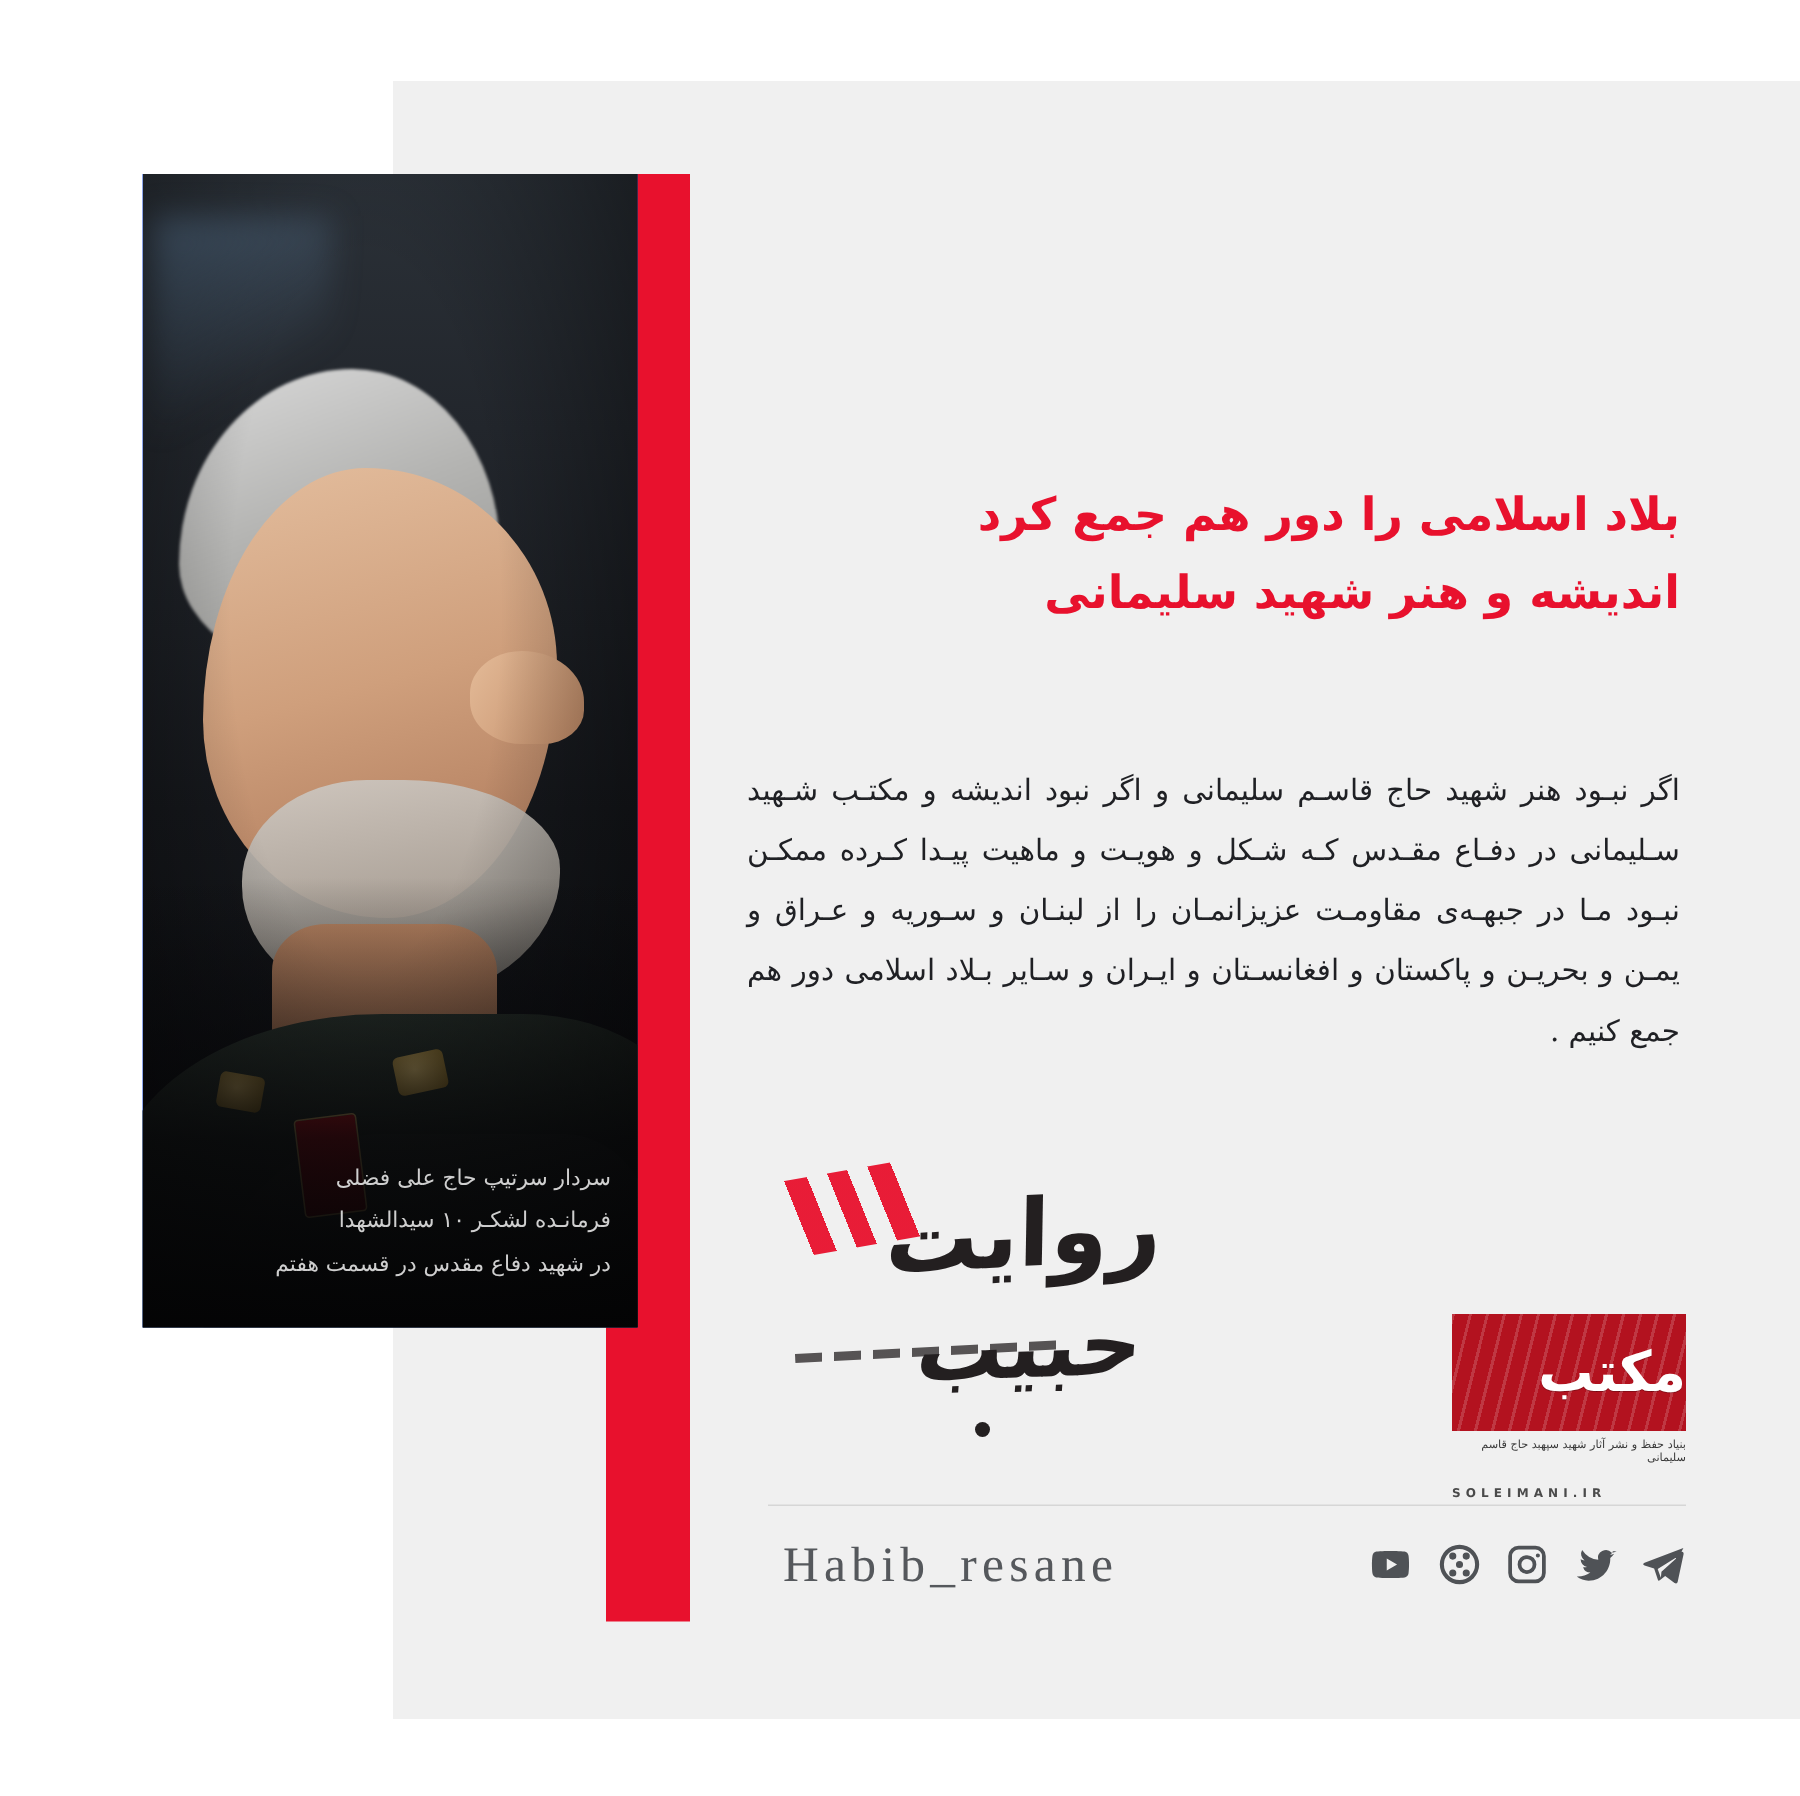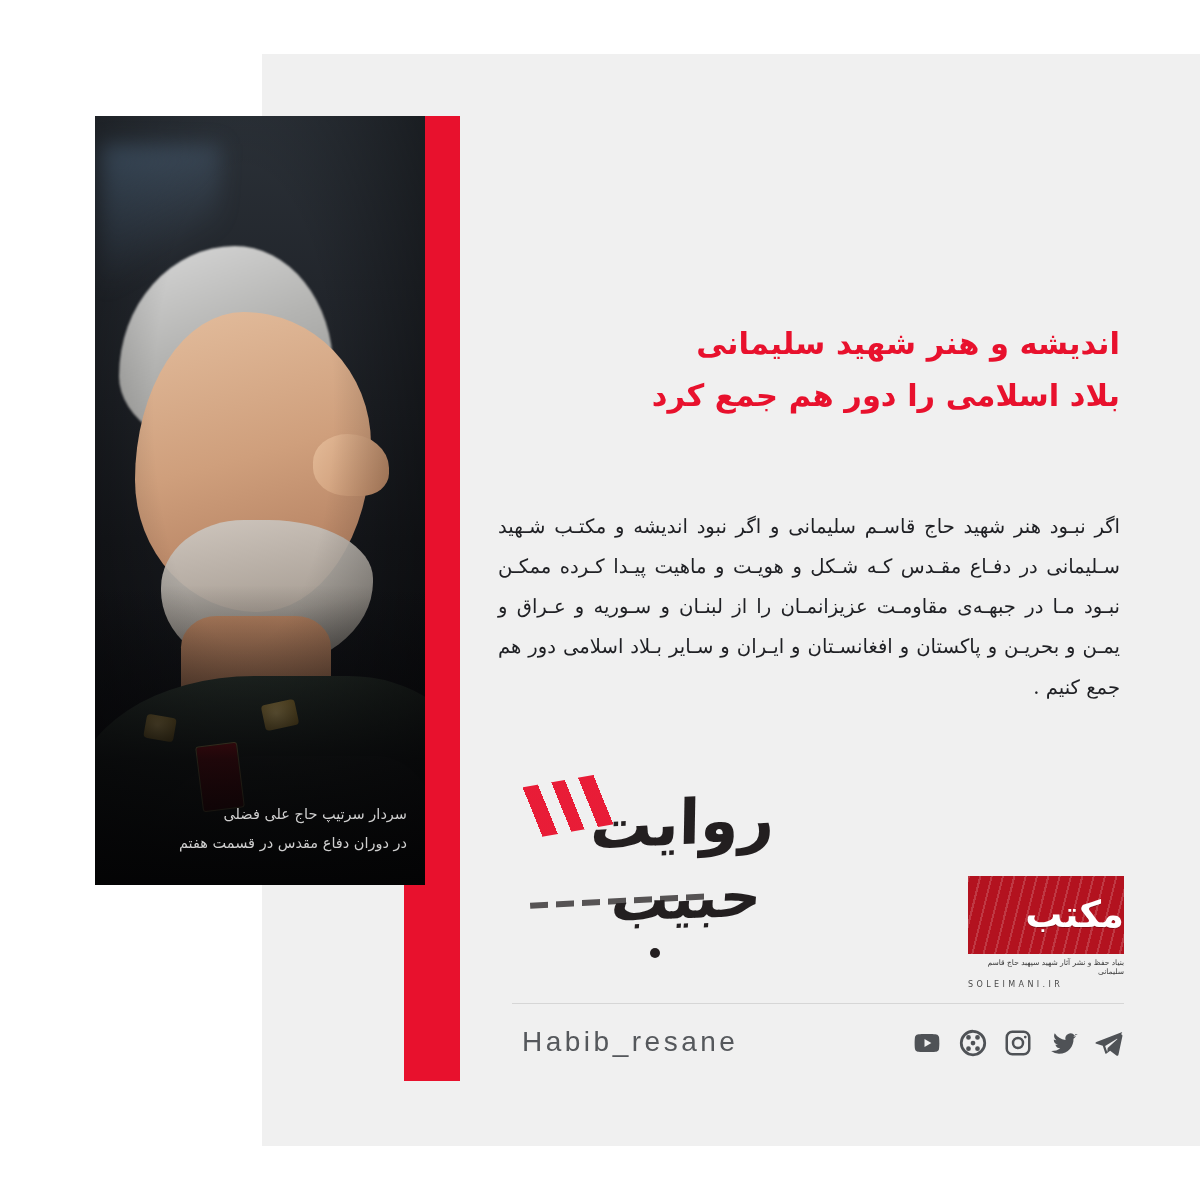--- a/index.html
+++ b/index.html
@@ -279,45 +279,46 @@
     background: repeating-linear-gradient(104deg, rgba(255,255,255,.16) 0 2px, rgba(255,255,255,0) 2px 11px);
   }
   .stamp-logo .sl-line1 {
     margin-top: 4px;
     font-size: 7.5px;
     color: #3a3a3a;
     direction: rtl;
     letter-spacing: .4px;
   }
   .stamp-logo .sl-line2 {
-    margin-top: 4px;
+    margin-top: 15px;
     font-size: 8px;
     color: #4a4a4a;
     letter-spacing: 3.4px;
     direction: ltr;
+    font-weight: bold;
   }
 
   
   .divider {
     position: absolute;
     left: 512px;
     top: 1003px;
     width: 612px;
     height: 1px;
     background: #d6d6d6;
   }
   .handle {
     position: absolute;
     left: 522px;
     top: 1026px;
     direction: ltr;
     color: #55585c;
-    font-size: 28px;
+    font-size: 33px;
     letter-spacing: 3.5px;
-    font-family: Liberation Sans, sans-serif;
+    font-family: Liberation Serif, serif;
   }
   .social {
     position: absolute;
     left: 912px;
     top: 1026px;
     width: 212px;
     height: 34px;
     display: flex;
     align-items: center;
     justify-content: space-between;
@@ -344,27 +345,28 @@
     <div class="ph-uniform"></div>
     <div class="ph-shoulderline"></div>
     <div class="ph-badge"></div>
     <div class="ph-rank"></div>
     <div class="ph-rank2"></div>
     <div class="ph-vignette"></div>
     <div class="ph-bottomfade"></div>
 
     <div class="photo-caption">
       <div>سردار  سرتیپ  حاج  علی  فضلی</div>
-      <div>در دوران دفاع مقدس در قسمت هفتم</div>
+      <div>فرمانـده لشکـر ۱۰ سیدالشهدا</div>
+      <div>در شهید دفاع مقدس در قسمت هفتم</div>
     </div>
   </div>
 
   <div class="headline">
+    <div>بلاد اسلامی را دور هم جمع کرد</div>
     <div>اندیشه و هنر شهید سلیمانی</div>
-    <div>بلاد اسلامی را دور هم جمع کرد</div>
   </div>
 
   <div class="body-text">اگر نبـود هنر شهید حاج قاسـم سلیمانی و اگر نبود اندیشه و مکتـب شـهید سـلیمانی در دفـاع مقـدس کـه شـکل و هویـت و ماهیت پیـدا کـرده ممکـن نبـود مـا در جبهـه‌ی مقاومـت عزیزانمـان را از لبنـان و سـوریه و عـراق و یمـن و بحریـن و پاکستان و افغانسـتان و ایـران و سـایر بـلاد اسلامی دور هم جمع کنیم .</div>
 
   <div class="brush-logo">
     <div class="bl-accent"></div>
     <div class="bl-main">روایت</div>
     <div class="bl-streak"></div>
     <div class="bl-sub">حبیب</div>
     <div class="bl-dots"></div>

